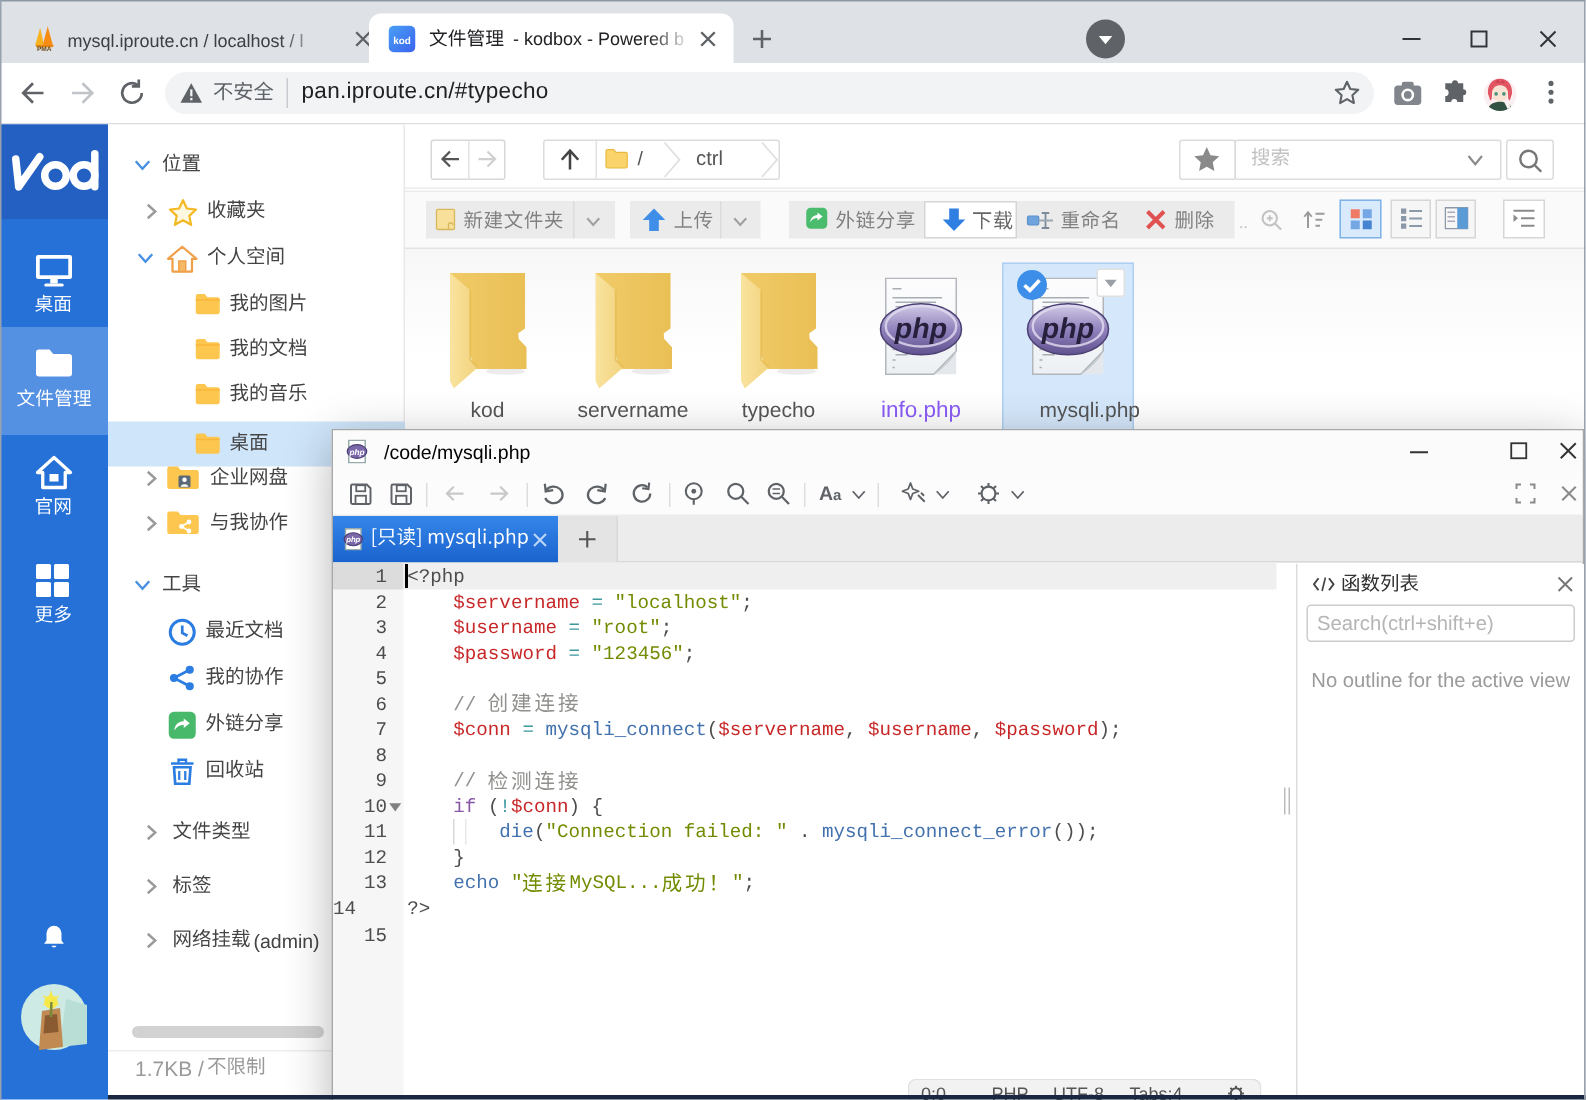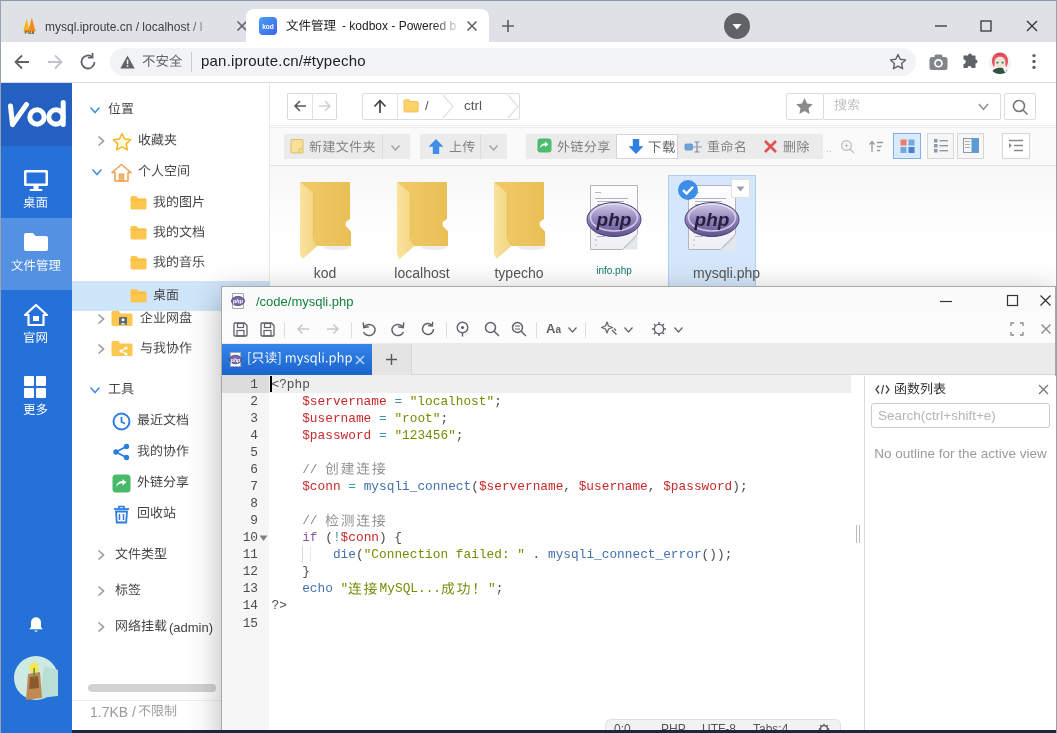--- a/index.html
+++ b/index.html
@@ -597,40 +597,40 @@
         <path d="M9 13.5 H42 M11 16.5 H38 M11 19.5 H32"></path>
         <path d="M9 48 H14 M11 51.5 H19 M9 55 H11 M9 60 H10.5"></path>
       </g>
       <ellipse cx="28" cy="34.5" rx="27" ry="17" fill="url(#pe)" stroke="#4a3f72" stroke-width="1"></ellipse>
       <ellipse cx="28" cy="32.5" rx="23.5" ry="13.5" fill="none" stroke="#e2ddf0" stroke-width="1.6" opacity="0.8"></ellipse>
       <text x="28" y="40.5" font-size="19" font-weight="bold" font-style="italic" fill="#26203c" text-anchor="middle" font-family="Liberation Sans">php</text>
       <path d="M36.5 64.5 C42 60.5 47.5 56 51.5 49 L51.5 64.5 Z" fill="#e4e8ec"></path>
       <path d="M36.5 64.5 C42 60.5 47.5 56 51.5 49" fill="none" stroke="#bfc4c9" stroke-width="0.9"></path>
     </svg>
     <div class="a" style="left:277px;top:265px;width:96px;text-align:center;font-size:14px;color:#555">kod</div>
-    <div class="a" style="left:374px;top:265px;width:96px;text-align:center;font-size:14px;color:#555">localhost</div>
+    <div class="a" style="left:374px;top:265px;width:96px;text-align:center;font-size:14px;color:#555">servername</div>
     <div class="a" style="left:471px;top:265px;width:96px;text-align:center;font-size:14px;color:#555">typecho</div>
-    <div class="a" style="left:566px;top:265px;width:96px;text-align:center;font-size:10px;color:#0f766e">info.php</div>
+    <div class="a" style="left:566px;top:265px;width:96px;text-align:center;font-size:15px;color:#8b5cf6">info.php</div>
     <div class="a" style="left:664px;top:265px;width:96px;text-align:right;font-size:14px;color:#555">mysqli.php</div>
     <svg class="a" style="left:678px;top:180px" width="20" height="20" viewBox="0 0 20 20">
       <circle cx="10" cy="10" r="10" fill="#3d8ee9"></circle>
       <path d="M5 10.2 L8.6 13.6 L15 6.8" stroke="#fff" stroke-width="2.4" fill="none"></path>
     </svg>
     <div class="a" style="left:731px;top:179px;width:19px;height:19px;background:#fff;border:1px solid #e0e0e0;border-radius:2px"></div>
     <svg class="a" style="left:736px;top:186px" width="9" height="6" viewBox="0 0 9 6">
       <path d="M0.5 0.5 L8.5 0.5 L4.5 5.5 Z" fill="#9aa0a6"></path>
     </svg>
     <div class="a" style="left:221px;top:286px;width:835px;height:460px;background:#fff;border:1px solid #a8a8a8;box-shadow:0 8px 30px rgba(0,0,0,.3)"></div>
     <div class="a" style="left:222px;top:287px;width:833px;height:29px;background:#fbfbfb"></div>
     <svg class="a" style="left:230px;top:293px" width="16" height="16" viewBox="0 0 16 16">
       <path d="M2.5 0.5 H13.5 V15.5 H2.5 Z" fill="#fff" stroke="#9aa"></path>
       <ellipse cx="8" cy="8" rx="6.5" ry="4.6" fill="#7a68aa" stroke="#4a3f72" stroke-width="0.8"></ellipse>
       <text x="8" y="10.3" font-size="5.5" font-weight="bold" font-style="italic" fill="#fff" text-anchor="middle" font-family="Liberation Sans">php</text>
     </svg>
-    <div class="a" style="left:256px;top:294px;font-size:13px;color:#15803d">/code/mysqli.php</div>
+    <div class="a" style="left:256px;top:294px;font-size:13px;color:#000000">/code/mysqli.php</div>
     <svg class="a" style="left:939px;top:295px" width="14" height="12" viewBox="0 0 14 12">
       <path d="M1 6.5 H13" stroke="#333" stroke-width="1.2"></path>
     </svg>
     <svg class="a" style="left:1006px;top:294px" width="13" height="13" viewBox="0 0 13 13">
       <rect x="1.5" y="1.5" width="10" height="10" fill="none" stroke="#333" stroke-width="1.2"></rect>
     </svg>
     <svg class="a" style="left:1039px;top:294px" width="13" height="13" viewBox="0 0 13 13">
       <path d="M1.5 1.5 L11.5 11.5 M11.5 1.5 L1.5 11.5" stroke="#333" stroke-width="1.3"></path>
     </svg>
     <div class="a" style="left:222px;top:316px;width:833px;height:28px;background:#fcfcfc;border-bottom:1px solid #ebebeb"></div>
@@ -736,21 +736,21 @@
     <div class="a" style="left:222px;top:426.7px;width:36px;height:17px;text-align:right;font:12.8px/17px 'Liberation Mono',monospace;color:#4d4d4c">4</div>
     <div class="a" style="left:222px;top:443.8px;width:36px;height:17px;text-align:right;font:12.8px/17px 'Liberation Mono',monospace;color:#4d4d4c">5</div>
     <div class="a" style="left:222px;top:460.9px;width:36px;height:17px;text-align:right;font:12.8px/17px 'Liberation Mono',monospace;color:#4d4d4c">6</div>
     <div class="a" style="left:222px;top:477.9px;width:36px;height:17px;text-align:right;font:12.8px/17px 'Liberation Mono',monospace;color:#4d4d4c">7</div>
     <div class="a" style="left:222px;top:495.0px;width:36px;height:17px;text-align:right;font:12.8px/17px 'Liberation Mono',monospace;color:#4d4d4c">8</div>
     <div class="a" style="left:222px;top:512.1px;width:36px;height:17px;text-align:right;font:12.8px/17px 'Liberation Mono',monospace;color:#4d4d4c">9</div>
     <div class="a" style="left:222px;top:529.1px;width:36px;height:17px;text-align:right;font:12.8px/17px 'Liberation Mono',monospace;color:#4d4d4c">10</div>
     <div class="a" style="left:222px;top:546.2px;width:36px;height:17px;text-align:right;font:12.8px/17px 'Liberation Mono',monospace;color:#4d4d4c">11</div>
     <div class="a" style="left:222px;top:563.3px;width:36px;height:17px;text-align:right;font:12.8px/17px 'Liberation Mono',monospace;color:#4d4d4c">12</div>
     <div class="a" style="left:222px;top:580.3px;width:36px;height:17px;text-align:right;font:12.8px/17px 'Liberation Mono',monospace;color:#4d4d4c">13</div>
-    <div class="a" style="left:222px;top:597.4px;width:36px;height:17px;text-align:right;font:12.8px/17px 'Liberation Mono',monospace;color:#4d4d4c">14</div>
+    <div class="a" style="left:222px;top:597.4px;width:36px;height:17px;font:12.8px/17px 'Liberation Mono',monospace;color:#4d4d4c">14</div>
     <div class="a" style="left:222px;top:614.5px;width:36px;height:17px;text-align:right;font:12.8px/17px 'Liberation Mono',monospace;color:#4d4d4c">15</div>
     <svg class="a" style="left:259px;top:535px" width="9" height="7" viewBox="0 0 9 7">
       <path d="M0.5 0.5 H8.5 L4.5 6 Z" fill="#808080"></path>
     </svg>
     <div class="a" style="left:270px;top:376px;width:1.6px;height:16px;background:#000"></div>
     <div class="a" style="left:271.5px;top:375.5px;font:12.8px/17px 'Liberation Mono',monospace;color:#4d4d4c;white-space:pre">&lt;?php</div>
     <div class="a" style="left:302.2px;top:392.6px;font:12.8px/17px 'Liberation Mono',monospace;color:#c82829;white-space:pre">$servername</div>
     <div class="a" style="left:394.4px;top:392.6px;font:12.8px/17px 'Liberation Mono',monospace;color:#3e999f;white-space:pre">=</div>
     <div class="a" style="left:409.7px;top:392.6px;font:12.8px/17px 'Liberation Mono',monospace;color:#718c00;white-space:pre">"localhost"</div>
     <div class="a" style="left:494.2px;top:392.6px;font:12.8px/17px 'Liberation Mono',monospace;color:#4d4d4c;white-space:pre">;</div>

